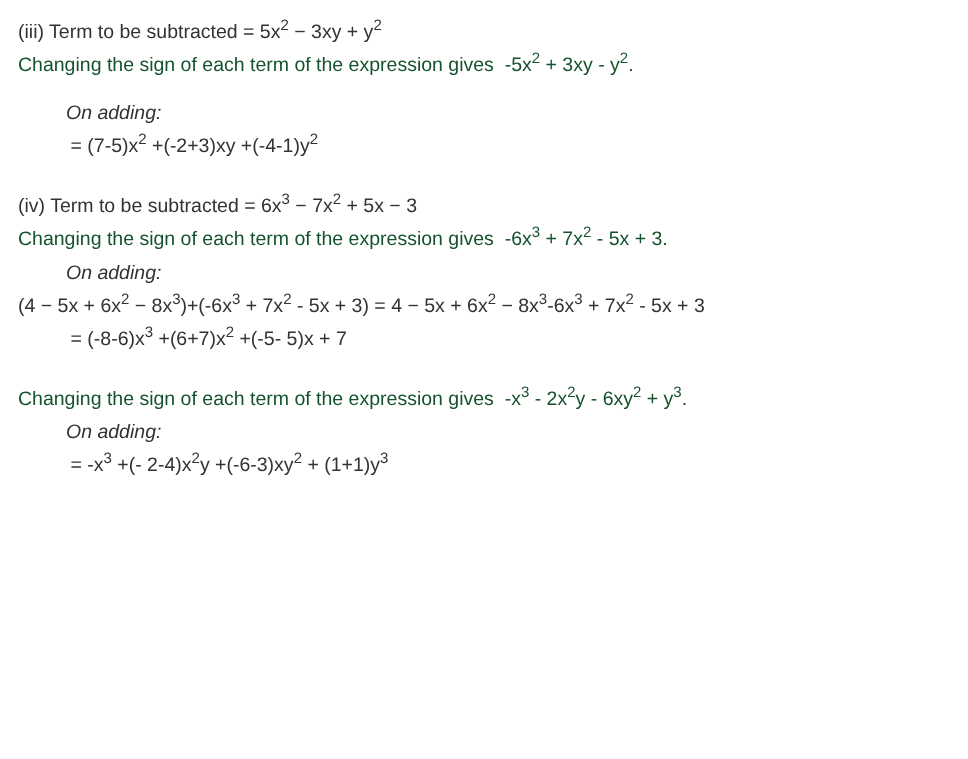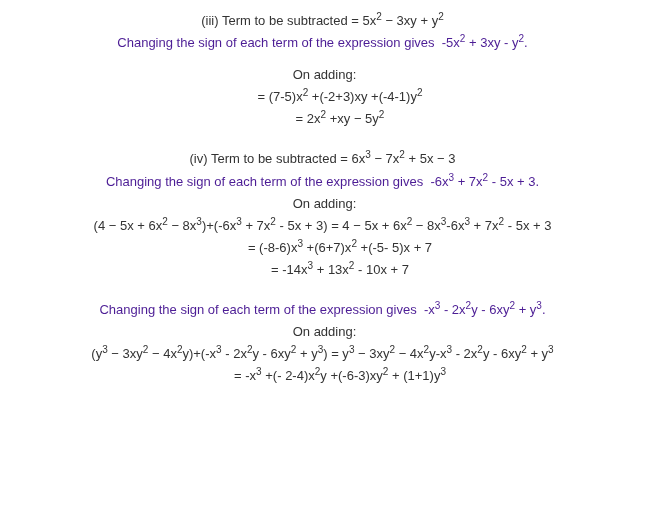--- a/index.html
+++ b/index.html
@@ -11,39 +11,39 @@
       background: #fff;
       font-family: Arial, sans-serif;
       font-size: 13px;
       color: #333;
       padding: 10px 12px;
       width: 645px;
       min-height: 506px;
     }
     .section {
       margin-bottom: 18px;
-      text-align: center;
     }
     .line {
       line-height: 1.7;
       margin-left: 0;
     }
     .indent1 {
-      margin-left: 4px;
+      margin-left: 32px;
+      font-style: italic;
     }
     .indent2 {
       margin-left: 35px;
     }
     sup {
       font-size: 10px;
       vertical-align: super;
       line-height: 0;
     }
     .blue-text {
-      color: #4c1d95;
+      color: #14532d;
     }
     .gap {
       margin-bottom: 10px;
     }
   </style>
 </head>
 <body>
 
 <div>
 
@@ -52,52 +52,43 @@
       <span>(iii) </span><span>Term to be subtracted = 5x<sup>2</sup> − 3xy + y<sup>2</sup></span>
     </div>
     <div class="line blue-text">
       <span> Changing the sign of each term of the expression gives &nbsp;-5x<sup>2</sup> + 3xy - y<sup>2</sup>.</span>
     </div>
     <div class="gap"></div>
     <div class="line indent1">On adding:</div>
     <div class="line indent2">
       = (7-5)x<sup>2</sup> +(-2+3)xy +(-4-1)y<sup>2</sup>
     </div>
-    <div class="line indent2">
-      = 2x<sup>2</sup> +xy − 5y<sup>2</sup>
-    </div>
   </div>
 
   <div class="section">
     <div class="gap"></div>
     <div class="line">
       <span>(iv) </span><span>Term to be subtracted = 6x<sup>3</sup> − 7x<sup>2</sup> + 5x − 3</span>
     </div>
     <div class="line blue-text">
       <span> Changing the sign of each term of the expression gives &nbsp;-6x<sup>3</sup> + 7x<sup>2</sup> - 5x + 3.</span>
     </div>
     <div class="line indent1">On adding:</div>
     <div class="line">
       (4 − 5x + 6x<sup>2</sup> − 8x<sup>3</sup>)+(-6x<sup>3</sup> + 7x<sup>2</sup> - 5x + 3) = 4 − 5x + 6x<sup>2</sup> − 8x<sup>3</sup>-6x<sup>3</sup> + 7x<sup>2</sup> - 5x + 3
     </div>
     <div class="line indent2">
       = (-8-6)x<sup>3</sup> +(6+7)x<sup>2</sup> +(-5- 5)x + 7
     </div>
-    <div class="line indent2">
-      = -14x<sup>3</sup> + 13x<sup>2</sup> - 10x + 7
-    </div>
   </div>
 
   <div class="section">
     <div class="gap"></div>
     <div class="line blue-text">
       <span> Changing the sign of each term of the expression gives &nbsp;-x<sup>3</sup> - 2x<sup>2</sup>y - 6xy<sup>2</sup> + y<sup>3</sup>.</span>
     </div>
     <div class="line indent1">On adding:</div>
-    <div class="line">
-      (y<sup>3</sup> − 3xy<sup>2</sup> − 4x<sup>2</sup>y)+(-x<sup>3</sup> - 2x<sup>2</sup>y - 6xy<sup>2</sup> + y<sup>3</sup>) = y<sup>3</sup> − 3xy<sup>2</sup> − 4x<sup>2</sup>y-x<sup>3</sup> - 2x<sup>2</sup>y - 6xy<sup>2</sup> + y<sup>3</sup>
-    </div>
     <div class="line indent2">
       = -x<sup>3</sup> +(-&nbsp;2-4)x<sup>2</sup>y +(-6-3)xy<sup>2</sup> + (1+1)y<sup>3</sup>
     </div>
   </div>
 
 </div>
 
 </body></html>

